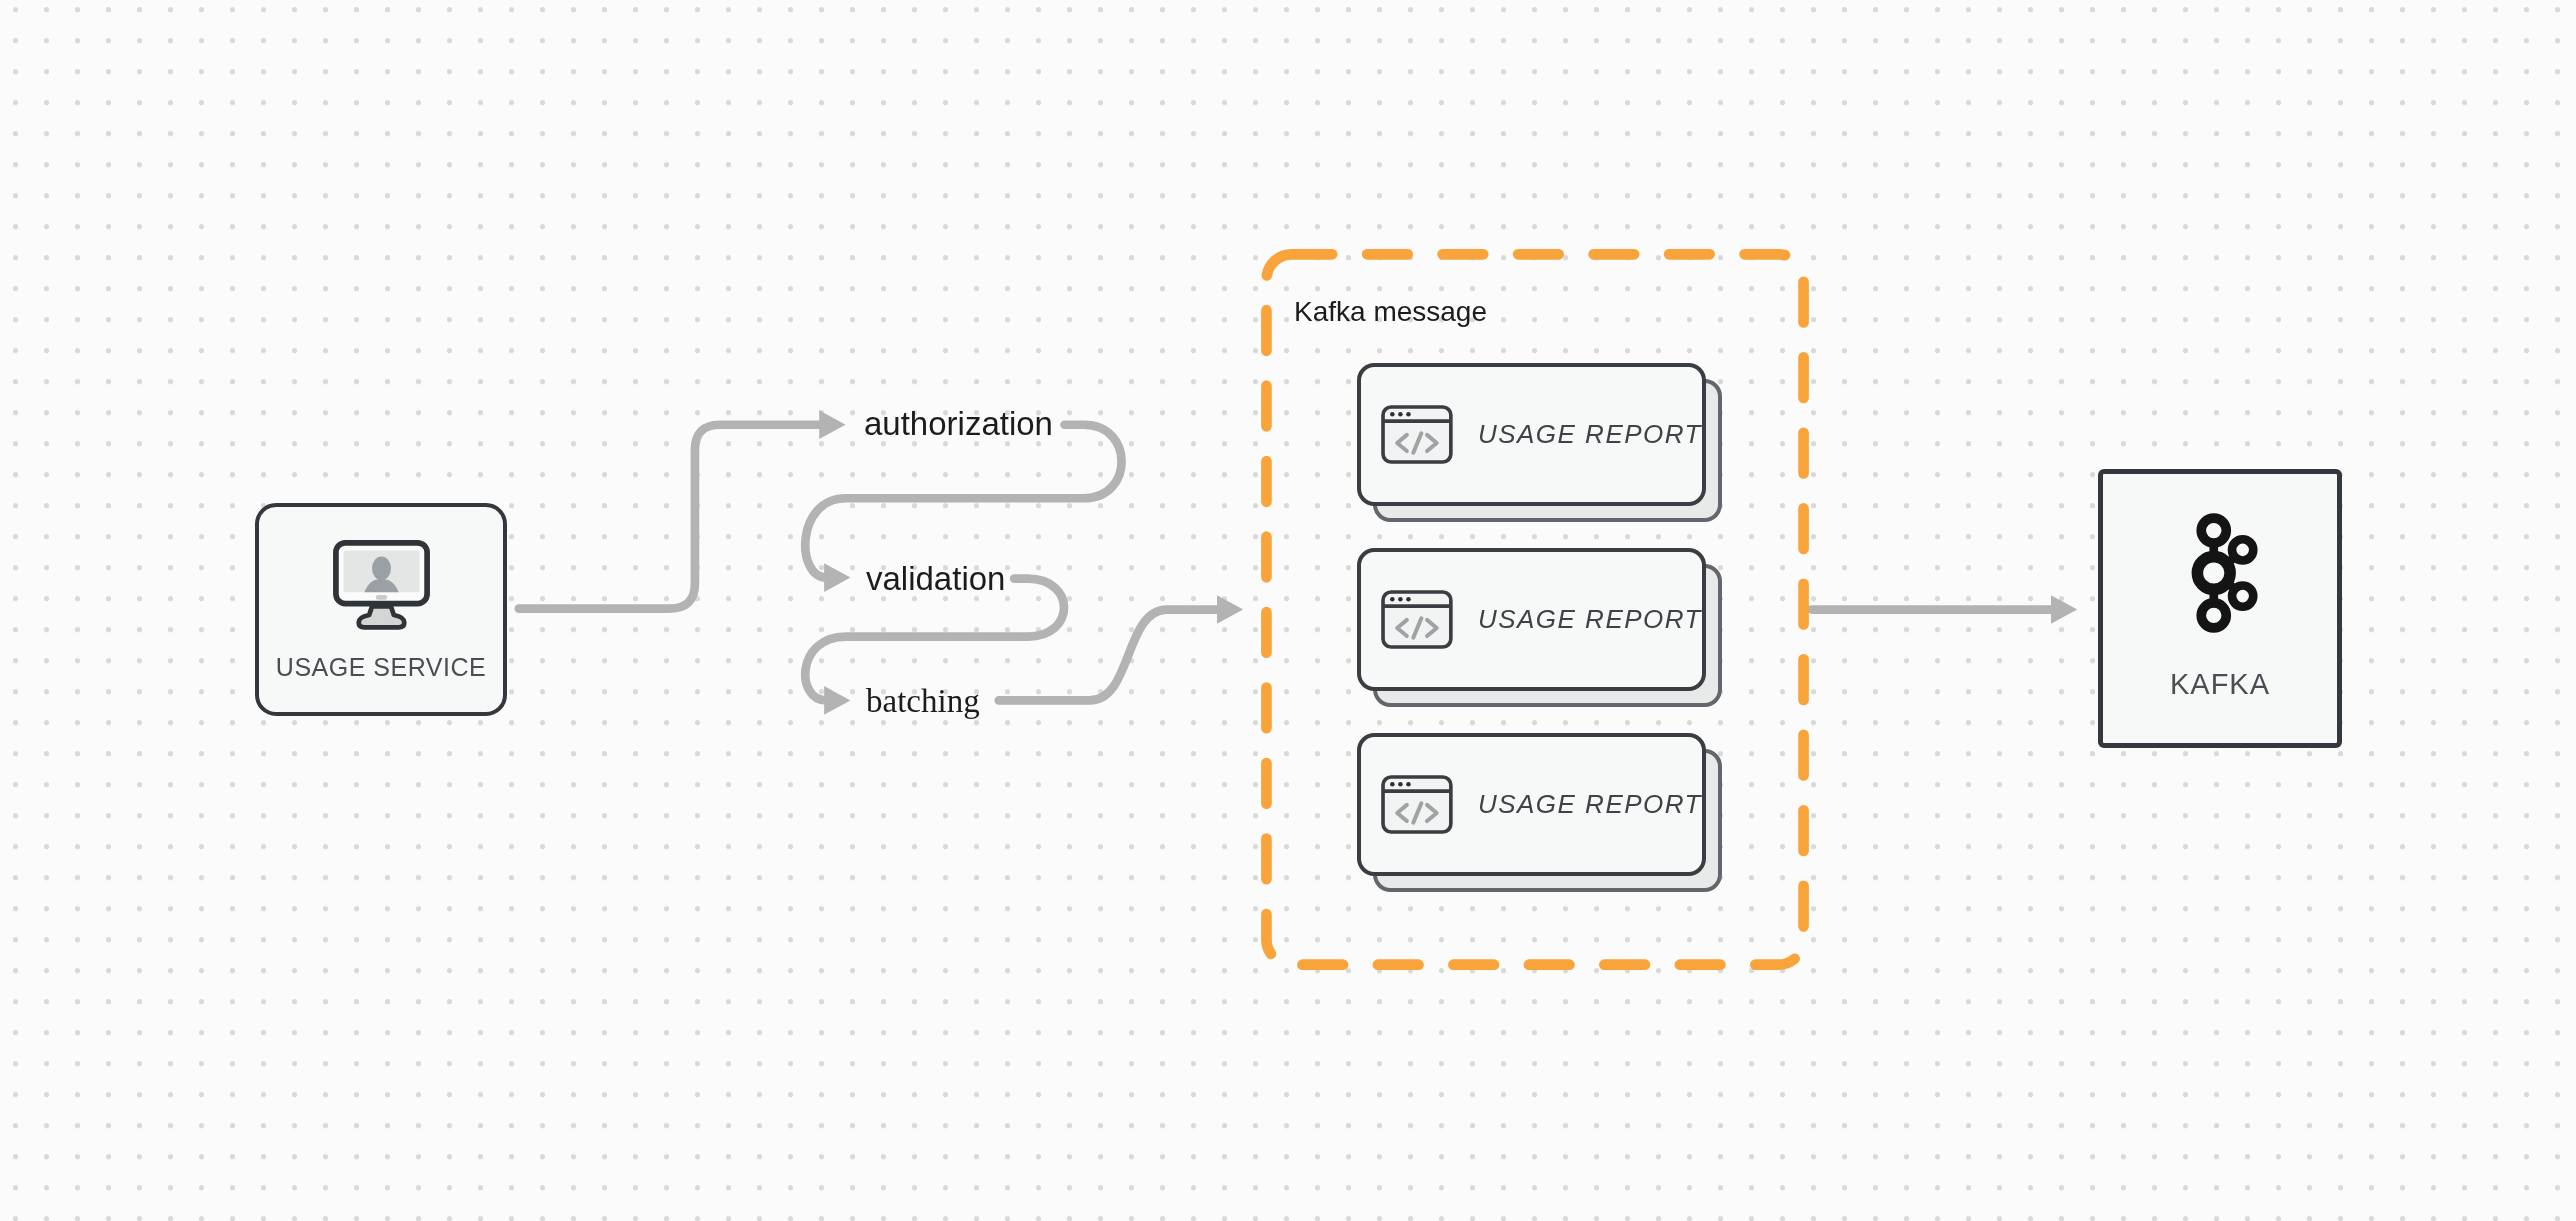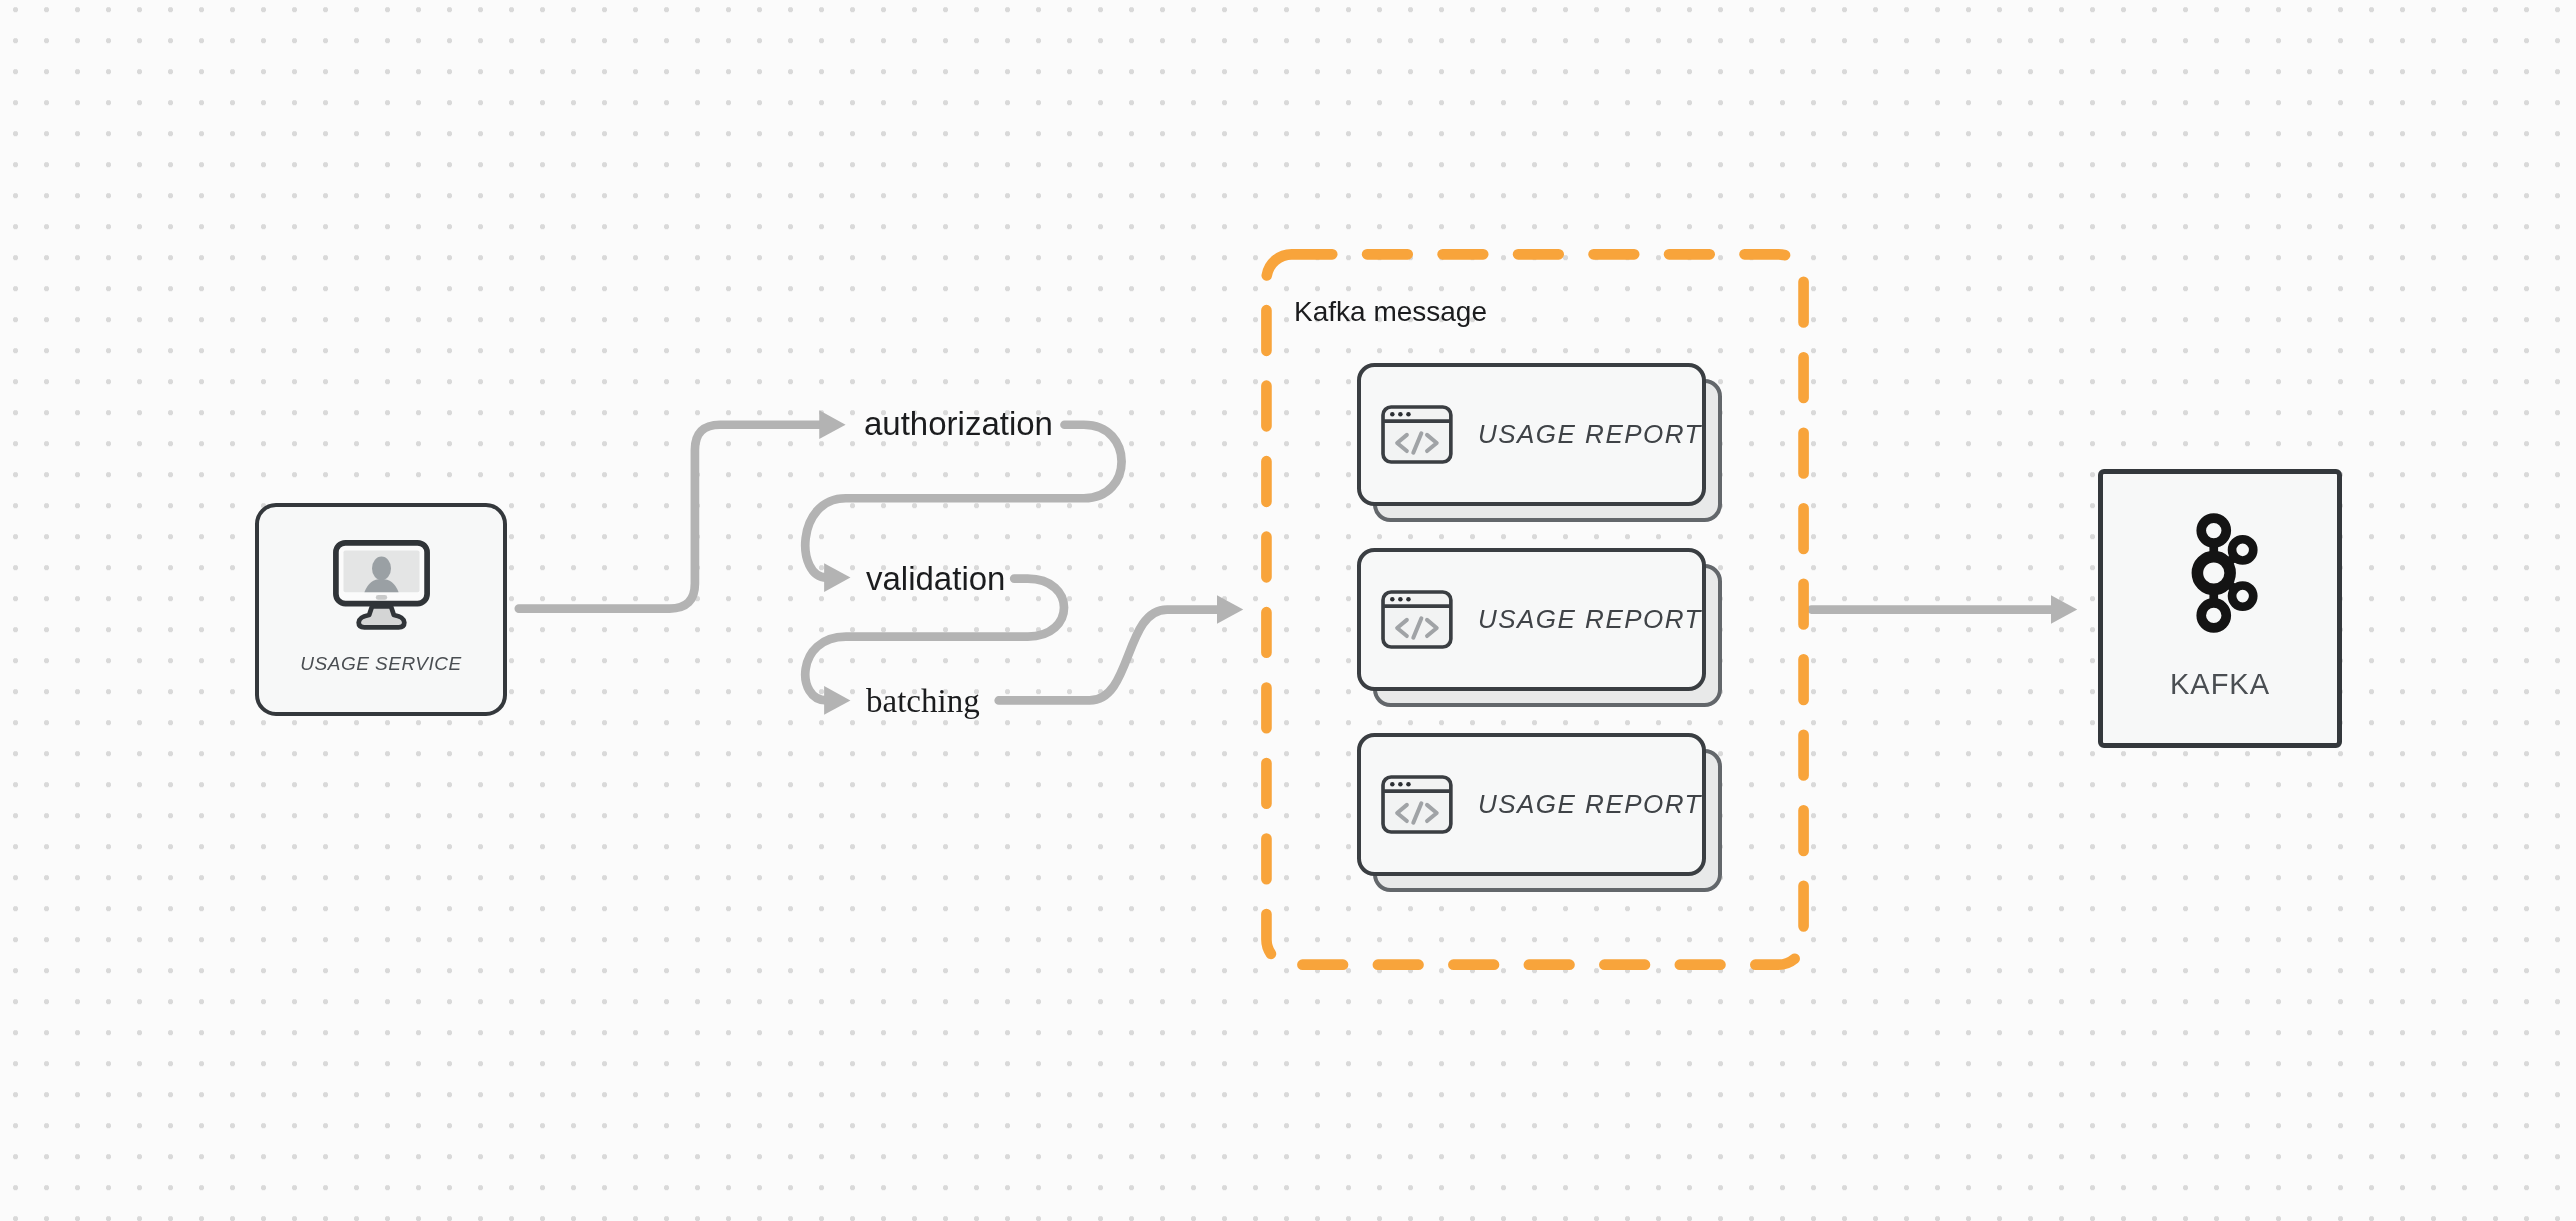--- a/index.html
+++ b/index.html
@@ -42,21 +42,21 @@
     color: #4a4e52;
     white-space: nowrap;
   }
 
   .usage-service {
     left: 255px; top: 503px;
     width: 252px; height: 213px;
     padding-top: 32px;
     gap: 19.4px;
   }
-  .usage-service .node-label { font-size: 19px; letter-spacing: 0.5px; font-style: italic; }
+  .usage-service .node-label { font-size: 25px; letter-spacing: 0.5px; }
 
   .kafka-node {
     left: 2098px; top: 469px;
     width: 244px; height: 279px;
     border-radius: 6px;
     border-width: 5.3px;
     padding-top: 37px;
     gap: 33px;
   }
   .kafka-node .node-label { font-size: 29px; letter-spacing: 1px; }

